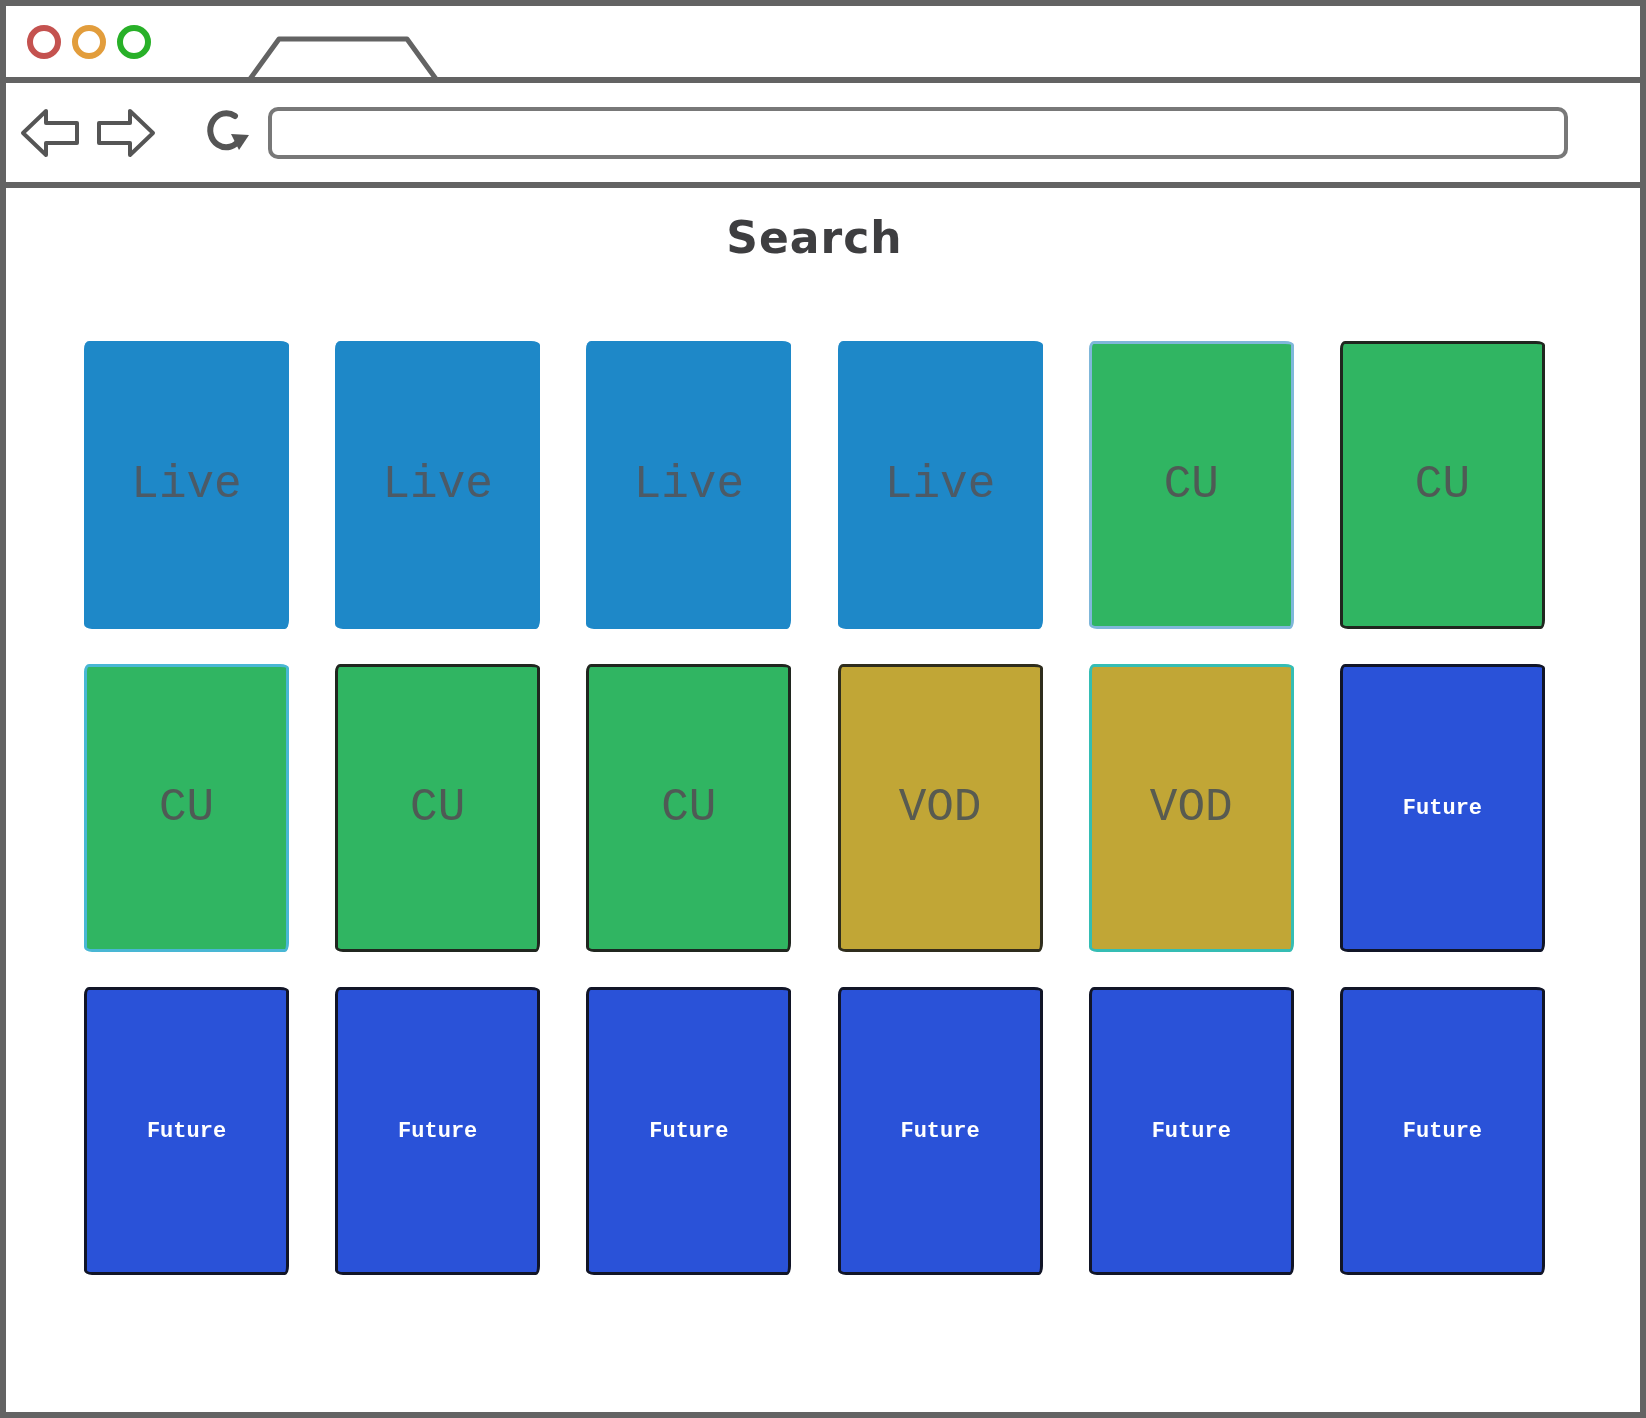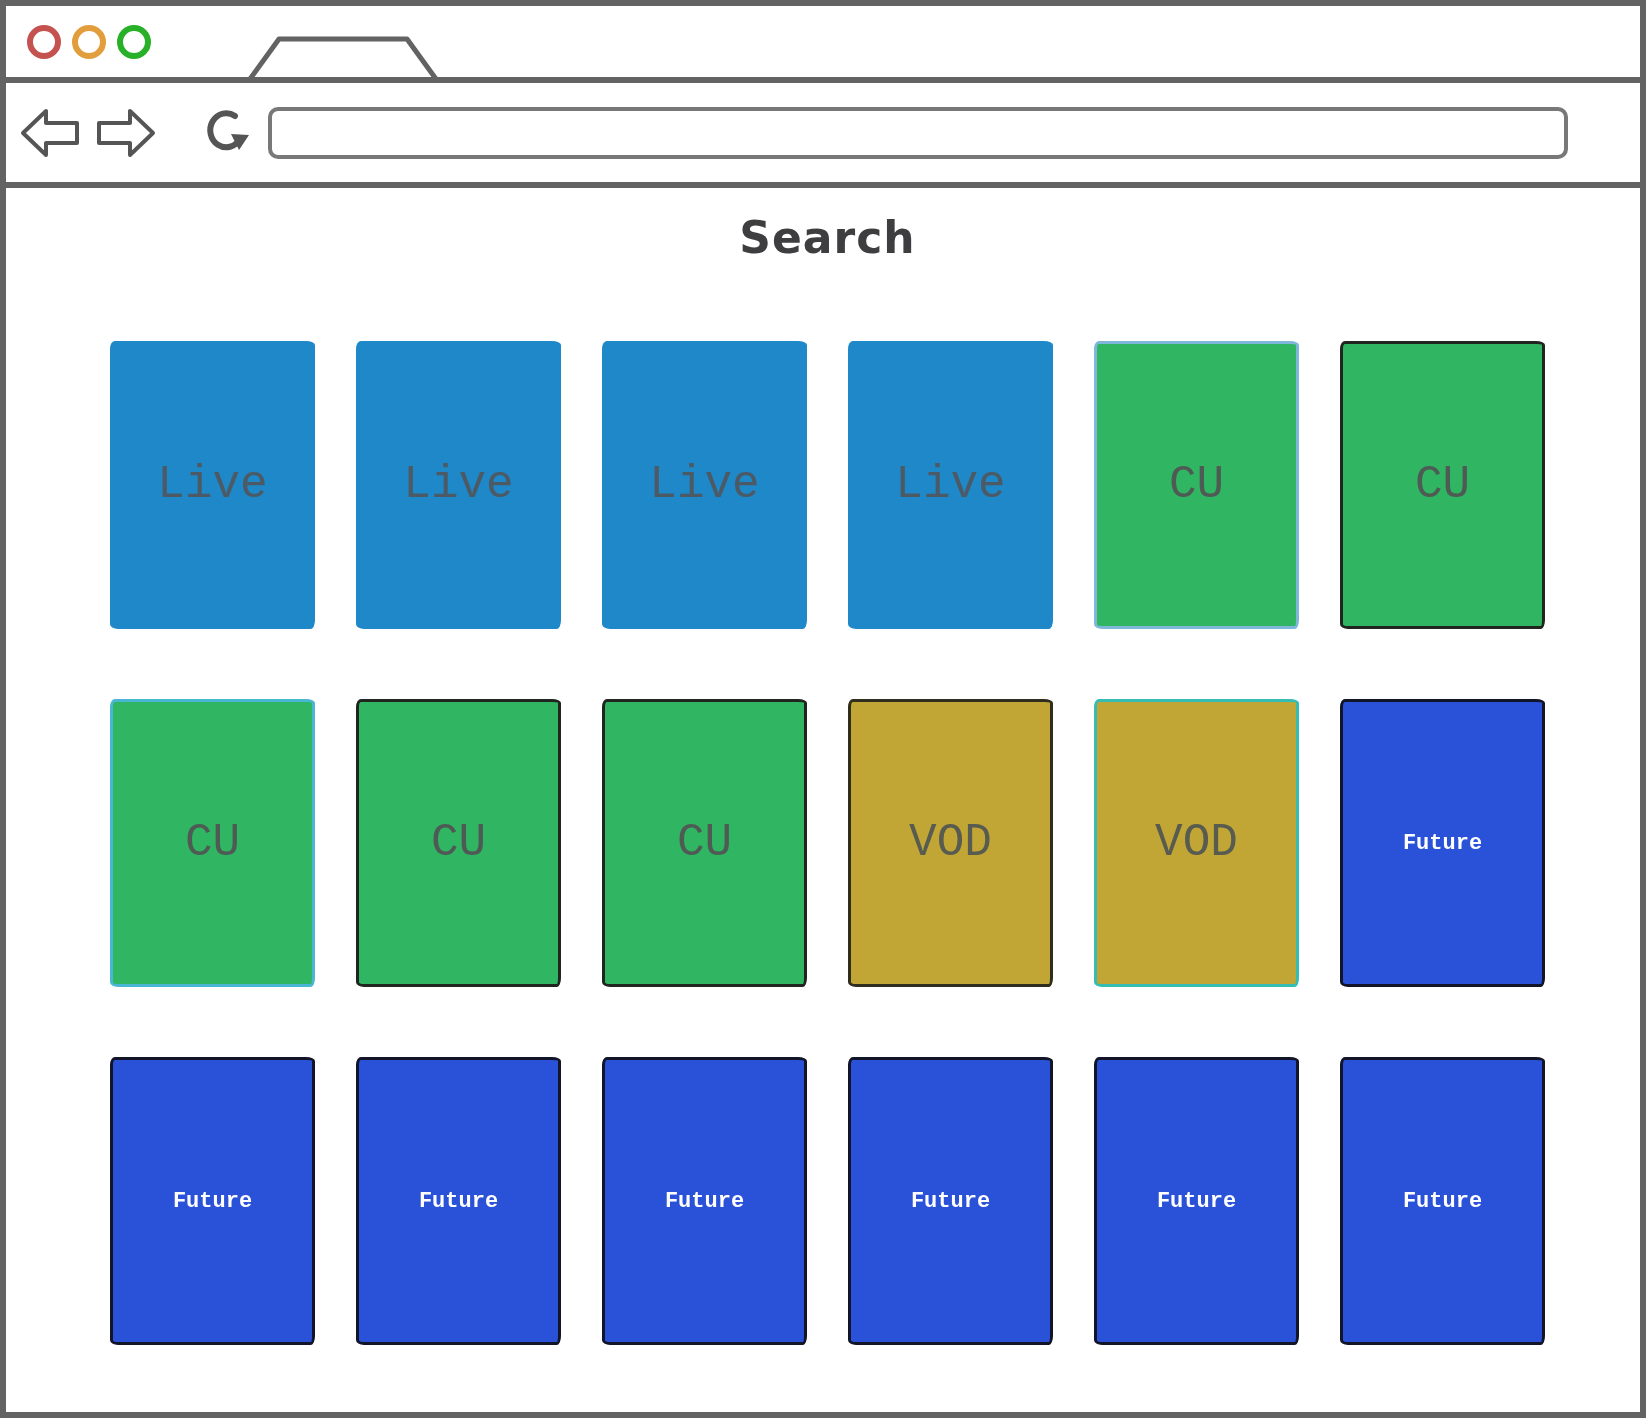--- a/index.html
+++ b/index.html
@@ -46,35 +46,35 @@
     box-sizing:border-box;
     border:4px solid #787878;
     border-radius:10px;
     background:#fff;
     font-size:24px;
     padding:0 16px;
     outline:none;
     font-family:"Liberation Sans",sans-serif;
   }
   
-  .content{padding:0 95px 0 104px;}
+  .content{padding:0 95px 0 78px;}
   .page-title{
     margin:24px 0 78px 0;
     text-align:center;
     font-family:"DejaVu Sans",sans-serif;
     font-weight:700;
     font-size:44px;
     letter-spacing:1px;
     color:#3e3e40;
   }
   .grid{
     display:grid;
     grid-template-columns:repeat(6,205px);
     justify-content:space-between;
-    row-gap:70px;
+    row-gap:35px;
   }
   .card{
     height:288px;
     box-sizing:border-box;
     border:3px solid transparent;
     display:flex;align-items:center;justify-content:center;
     font-family:"Liberation Mono","DejaVu Sans Mono",monospace;
     font-size:46px;
     cursor:pointer;
     

